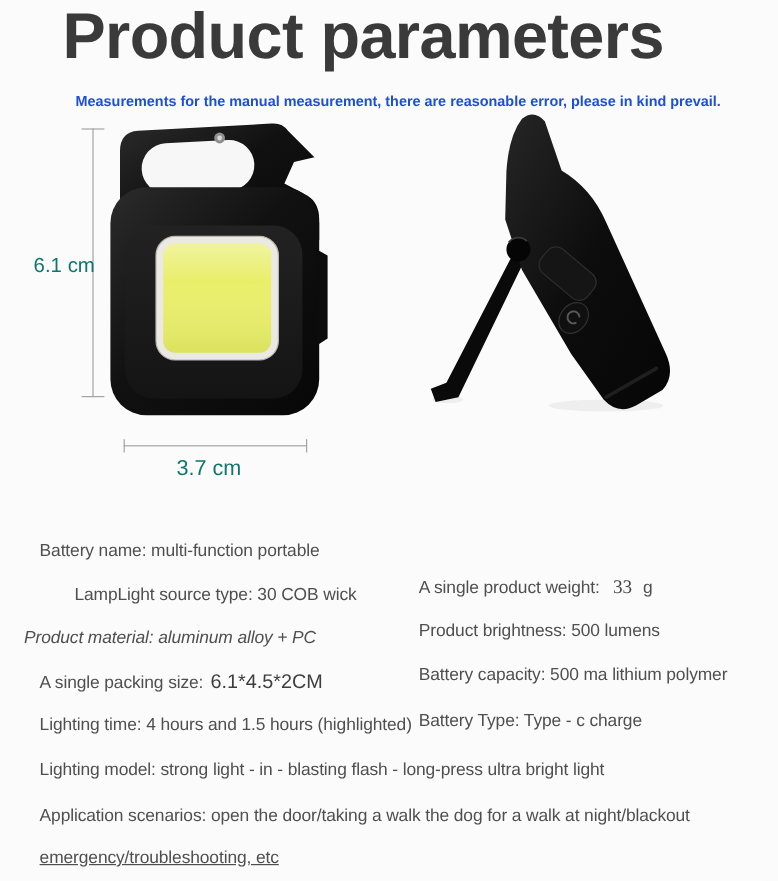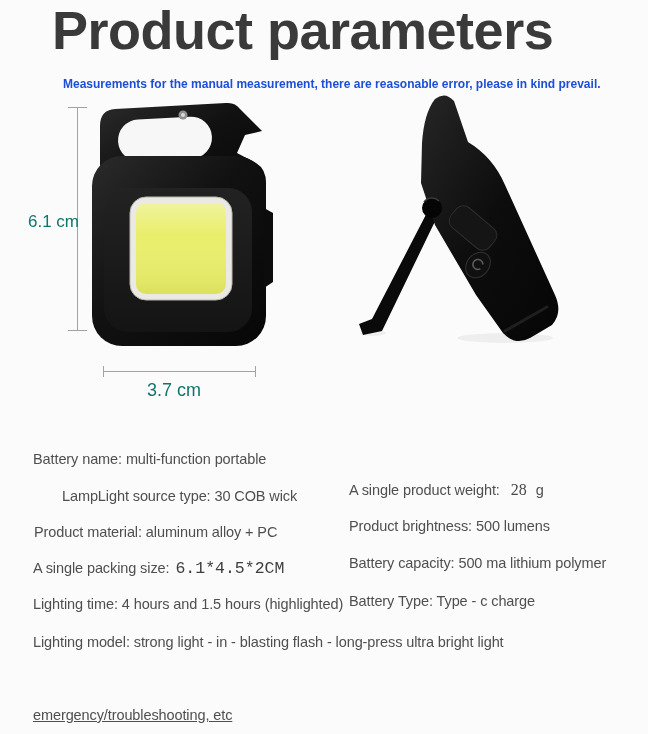--- a/index.html
+++ b/index.html
@@ -27,32 +27,32 @@
   .dim-h-tick{width:1px;height:11px;top:366px;}
   .dim-h-tick.l{left:103px;} .dim-h-tick.r{left:255px;}
   .dim-label{position:absolute;color:#0f766e;white-space:nowrap;}
   .dim-height{left:28px;top:212px;font-size:17px;}
   .dim-width{left:147px;top:380px;font-size:18px;}
   .spec{
     position:absolute;font-size:14.5px;letter-spacing:-0.1px;
     color:#4f4f4f;white-space:nowrap;
   }
   .serif-val{
-    font-family:Liberation Mono, monospace;font-size:16.5px;color:#3e3e3e;
+    font-family:Liberation Sans, sans-serif;font-size:16.5px;color:#3e3e3e;
     margin-left:6px;letter-spacing:0;
   }
   .num-val{
     font-family:"Liberation Serif",serif;font-size:16px;color:#474747;
     margin-left:11px;letter-spacing:0;
   }
   .unit{margin-left:9px;}
   
   .r-name{left:33px;top:451px;}
   .r-source{left:33px;top:488px;margin-left:29px;}
-  .r-material{left:34px;top:524px;}
+  .r-material{left:20px;top:524px;font-style:italic;}
   .r-packsize{left:33px;top:559px;}
   .r-lighttime{left:33px;top:596px;}
   .r-packweight{left:349px;top:444px;}
   .r-prodweight{left:349px;top:481px;}
   .r-brightness{left:349px;top:518px;text-align:right;}
   .r-battcap{left:349px;top:555px;}
   .r-batttype{left:349px;top:593px;}
   .r-lightmodel{left:33px;top:634px;}
   .r-app1{left:33px;top:672px;}
   .r-app2{left:33px;top:707px;text-decoration:underline;}
@@ -145,22 +145,23 @@
 
   <span class="spec r-name">Battery name: multi-function portable</span>
   <span class="spec r-source">LampLight source type: 30 COB wick</span>
   <span class="spec r-material">Product material: aluminum alloy + PC</span>
 
   <span class="spec r-packsize"><span>A single packing size:</span><span class="serif-val">6.1*4.5*2CM</span></span>
 
   <span class="spec r-lighttime">Lighting time: 4 hours and 1.5 hours (highlighted)</span>
 
 
-  <span class="spec r-prodweight"><span>A single product weight:</span><span class="num-val">28</span><span class="unit">g</span></span>
+  <span class="spec r-prodweight"><span>A single product weight:</span><span class="num-val">33</span><span class="unit">g</span></span>
 
   <span class="spec r-brightness">Product brightness: 500 lumens</span>
   <span class="spec r-battcap">Battery capacity: 500 ma lithium polymer</span>
   <span class="spec r-batttype">Battery Type: Type - c charge</span>
 
   <span class="spec r-lightmodel">Lighting model: strong light - in - blasting flash - long-press ultra bright light</span>
+  <span class="spec r-app1">Application scenarios: open the door/taking a walk the dog for a walk at night/blackout</span>
   <span class="spec r-app2">emergency/troubleshooting, etc</span>
 
 </div>
 
 </body></html>

